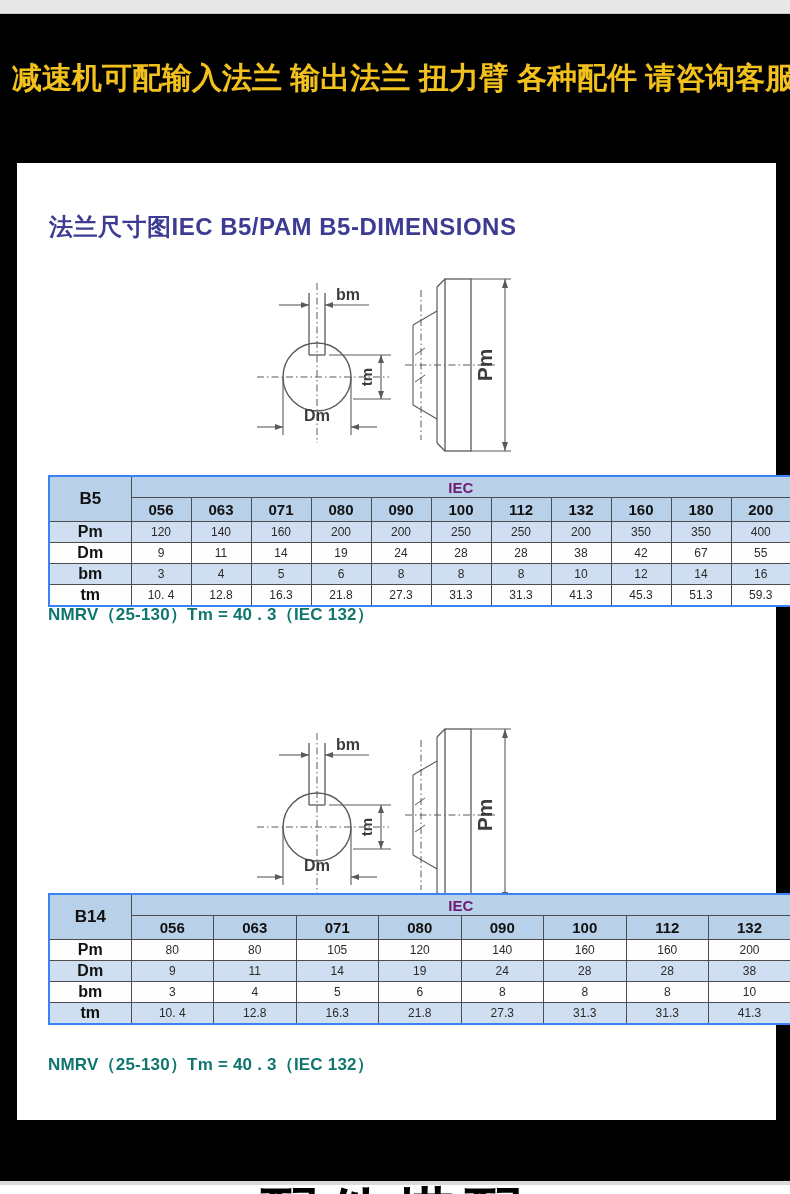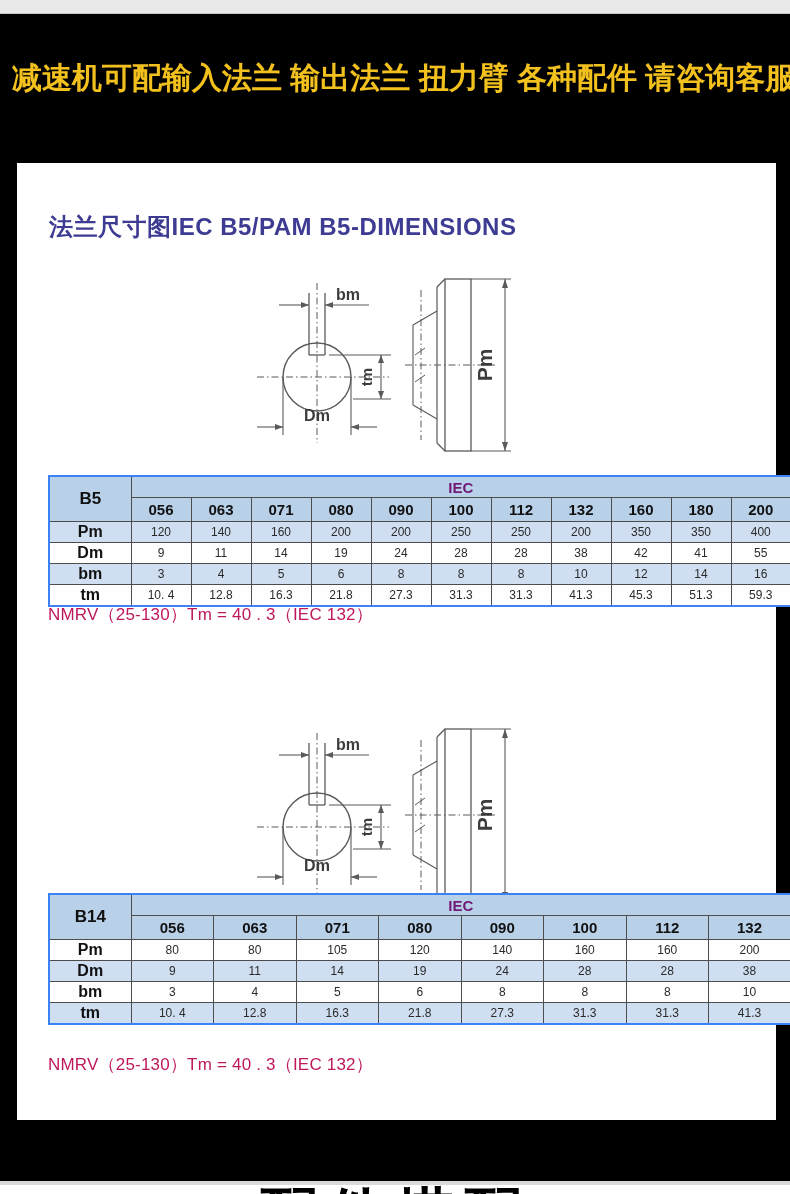--- a/index.html
+++ b/index.html
@@ -60,21 +60,21 @@
     font-weight:bold;font-size:15px;color:#111;height:23px;
   }
   .dim-table td.corner{
     background:var(--header-bg,#b9d0e9);
     font-weight:bold;font-size:17px;color:#111;
   }
   .dim-table tr.tinted td{background:var(--row-tint,#cfdff1);}
   .dim-table td.rowlabel{font-weight:bold;font-size:16px;color:#111;}
   .note-text{
     position:absolute;left:31px;
-    font-size:17px;font-weight:normal;color:#be185d;
+    font-size:17px;font-weight:bold;color:#0f766e;
     letter-spacing:0.2px;white-space:nowrap;
   }
   .note-b5{top:440px;}
   .note-b14{top:890px;}
   .bottom-gray-strip{
     position:absolute;top:1181px;left:0;width:790px;height:4px;background:#dadada;
   }
   .footer-white{
     position:absolute;top:1185px;left:0;width:790px;height:9px;
     background:#ffffff;overflow:hidden;
@@ -200,21 +200,21 @@
             <td class="rowlabel">Dm</td>
             <td>9</td>
             <td>11</td>
             <td>14</td>
             <td>19</td>
             <td>24</td>
             <td>28</td>
             <td>28</td>
             <td>38</td>
             <td>42</td>
-            <td>41</td>
+            <td>67</td>
             <td>55</td>
           </tr>
           <tr class="tinted">
             <td class="rowlabel">bm</td>
             <td>3</td>
             <td>4</td>
             <td>5</td>
             <td>6</td>
             <td>8</td>
             <td>8</td>

